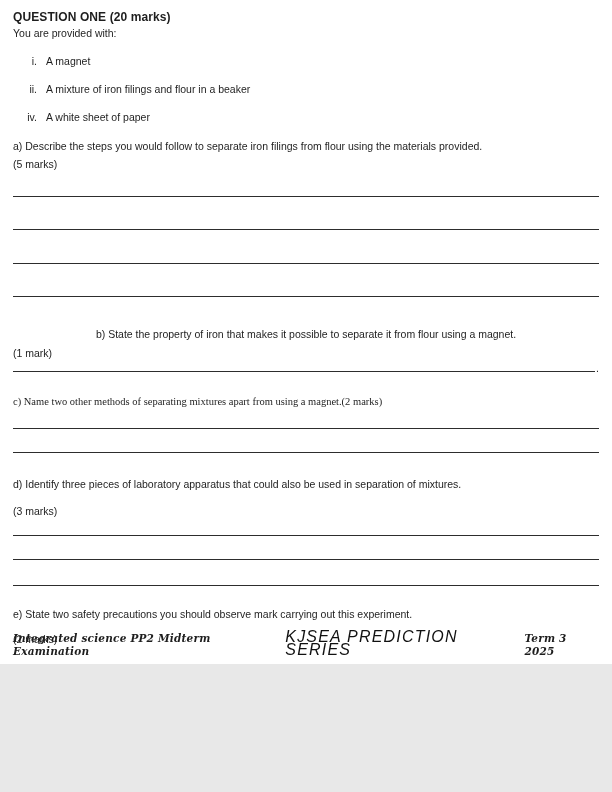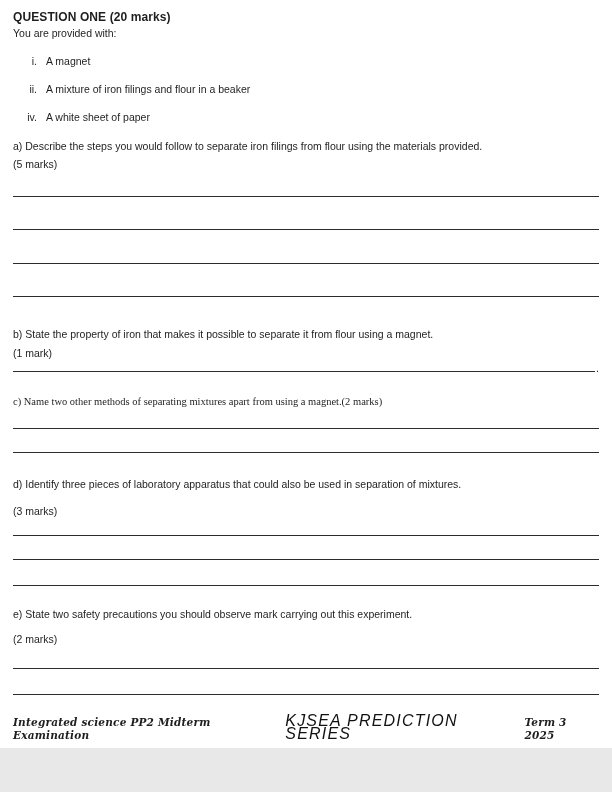--- a/index.html
+++ b/index.html
@@ -1,19 +1,19 @@
 <!DOCTYPE html>
 <html><head>
 <meta charset="utf-8">
 <style>
   html, body { margin: 0; padding: 0; background: #e8e8e8; }
   .page {
     position: relative;
     width: 612px;
-    height: 748px;
+    height: 664px;
     margin: 0 auto;
     background: #ffffff;
     box-sizing: border-box;
     padding: 10px 13px 0 13px;
     font-family: "Liberation Sans", sans-serif;
     font-size: 10.5px;
     line-height: 13px;
     color: #1e1e1e;
   }
   .q-title {
@@ -34,21 +34,21 @@
   .prompt { }
   .marks { }
   .mt5  { margin-top: 5px; }
   .mt6  { margin-top: 6px; }
   .mt12 { margin-top: 12px; }
   .mt14 { margin-top: 14px; }
   .mt16 { margin-top: 16px; }
   .mt22 { margin-top: 22px; }
   .mt23 { margin-top: 23px; font-family: Liberation Serif, serif; }
   .mt25 { margin-top: 25px; }
-  .mt31 { margin-top: 31px; }
+  .mt31 { margin-top: 31px; text-align: center; }
   .ansline {
     border-bottom: 1.2px solid #2d2d2d;
     width: 100%;
   }
   .h11 { height: 11px; } .h17 { height: 17px; } .h20 { height: 20px; }
   .h22 { height: 22px; } .h23 { height: 23px; } .h25 { height: 25px; }
   .h32 { height: 32px; } .h33 { height: 33px; }
   .line-row { display: flex; align-items: flex-end; }
   .line-row .ansline { flex: 1; }
   .line-suffix { flex: 0 0 auto; line-height: 8px; padding-left: 1px; }

